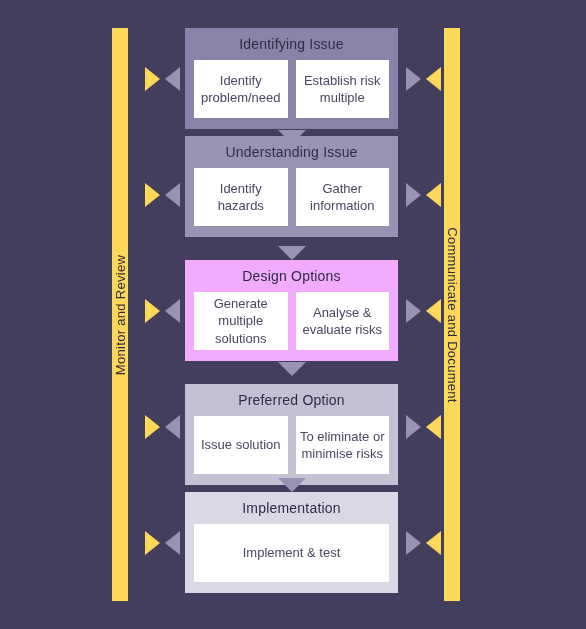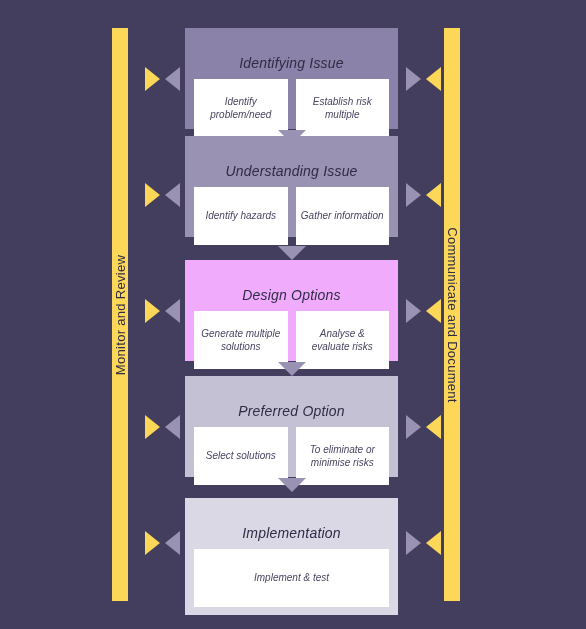--- a/index.html
+++ b/index.html
@@ -31,38 +31,37 @@
     top:50%;
   }
   .railbar.left .rail-label{transform:translate(-50%,-50%) rotate(-90deg);}
   .railbar.right .rail-label{transform:translate(-50%,-50%) rotate(90deg);}
 
   
   .stage{
     position:absolute;
     left:185px;width:213px;
     box-sizing:border-box;
-    padding:23px 9px 10px 9px;
-    font-style:italic;
+    padding:4px 9px 10px 9px;
   }
   .stage-title{
     text-align:center;
     font-size:14px;
     color:#2F2B45;
     margin:4px 0 8px 0;
     letter-spacing:.2px;
   }
   .boxrow{display:flex;gap:8px;justify-content:center;}
   .ibox{
     background:#FFFFFF;
     flex:1 1 0;
     height:58px;
     display:flex;align-items:center;justify-content:center;
     text-align:center;
-    font-size:10px;
+    font-size:13px;
     line-height:1.32;
     color:#4A4560;
     padding:2px 4px;
     box-sizing:border-box;
   }
   .ibox.wide{flex:1 1 100%;}
 
   
   .tri{position:absolute;width:0;height:0;}
   .tri-right{
@@ -121,29 +120,29 @@
   </div>
 
   <div class="stage" id="stage2" style="top: 260px; height: 101px; background: #f0abfc;">
     <div class="stage-title">Design Options</div>
     <div class="boxrow">
       <div class="ibox">Generate multiple solutions</div>
       <div class="ibox">Analyse &amp; evaluate risks</div>
     </div>
   </div>
 
-  <div class="stage" id="stage3" style="top: 376px; height: 101px; background: rgb(197, 193, 212);">
+  <div class="stage" id="stage3" style="top: 384px; height: 101px; background: rgb(197, 193, 212);">
     <div class="stage-title">Preferred Option</div>
     <div class="boxrow">
-      <div class="ibox">Select solutions</div>
+      <div class="ibox">Issue solution</div>
       <div class="ibox">To eliminate or minimise risks</div>
     </div>
   </div>
 
-  <div class="stage" id="stage4" style="top: 492px; height: 117px; background: rgb(219, 216, 230); margin-top: 6px;">
+  <div class="stage" id="stage4" style="top: 492px; height: 101px; background: rgb(219, 216, 230);">
     <div class="stage-title">Implementation</div>
     <div class="boxrow">
       <div class="ibox wide">Implement &amp; test</div>
     </div>
   </div>
 
   <div id="tri-layer">
       <div class="tri tri-right" style="left: 145px; top: 66.5px;"></div>
       <div class="tri tri-left-lav" style="left: 165px; top: 66.5px;"></div>
       <div class="tri tri-right-lav" style="left: 406px; top: 66.5px;"></div>

